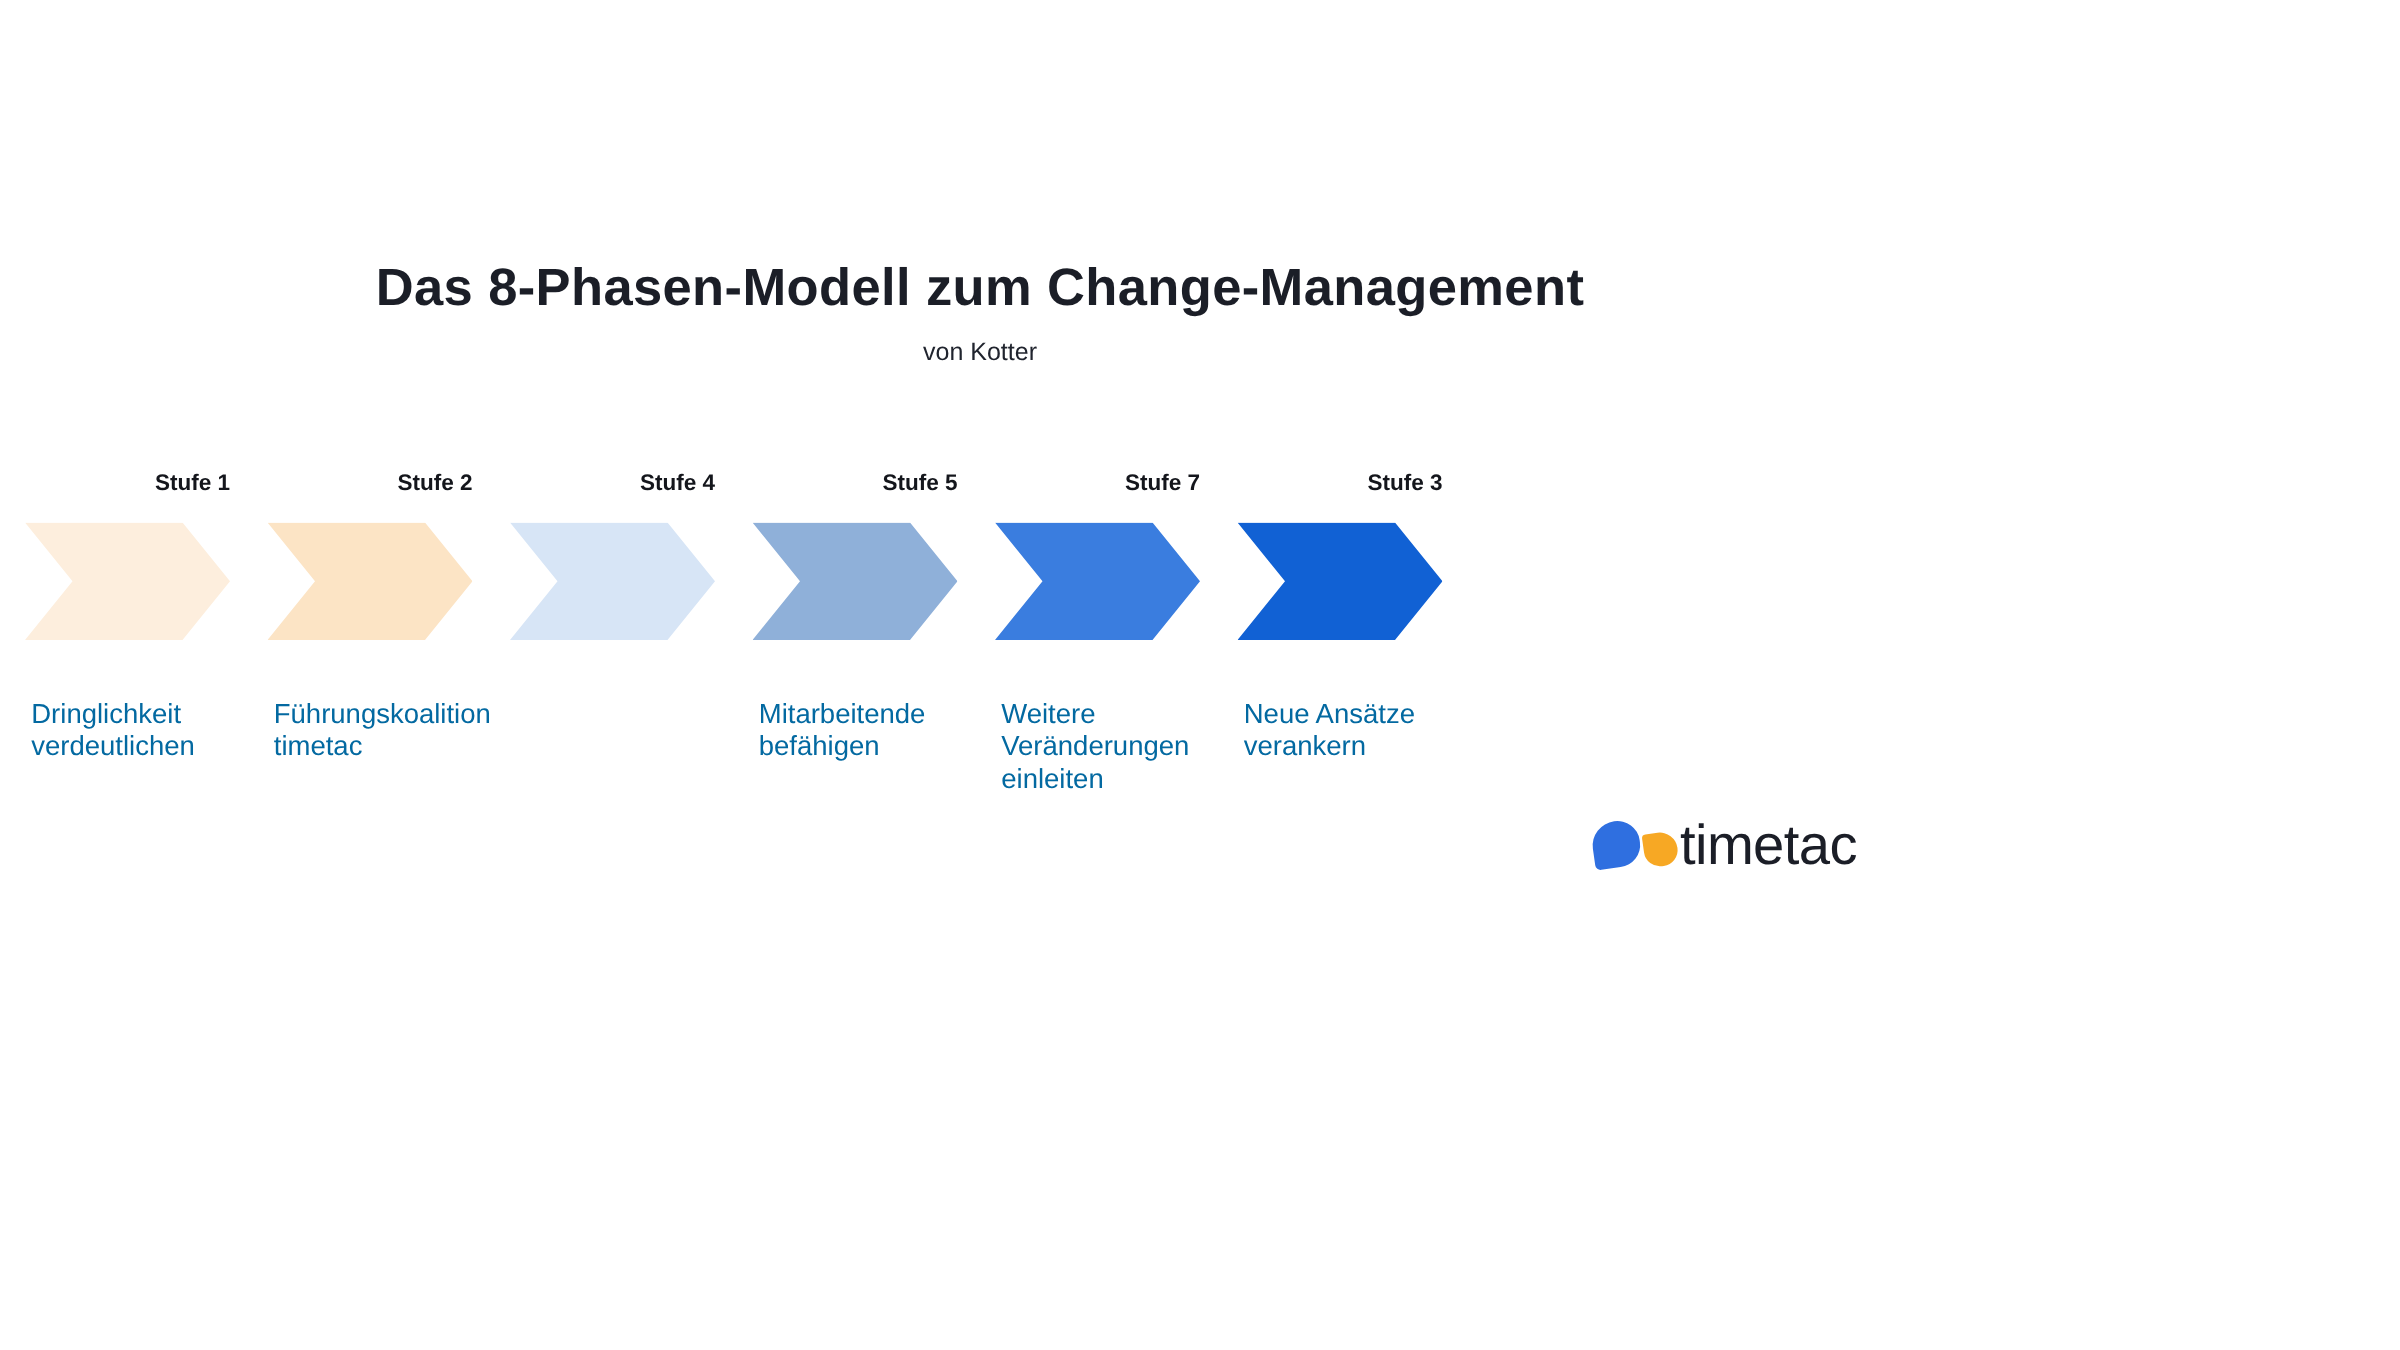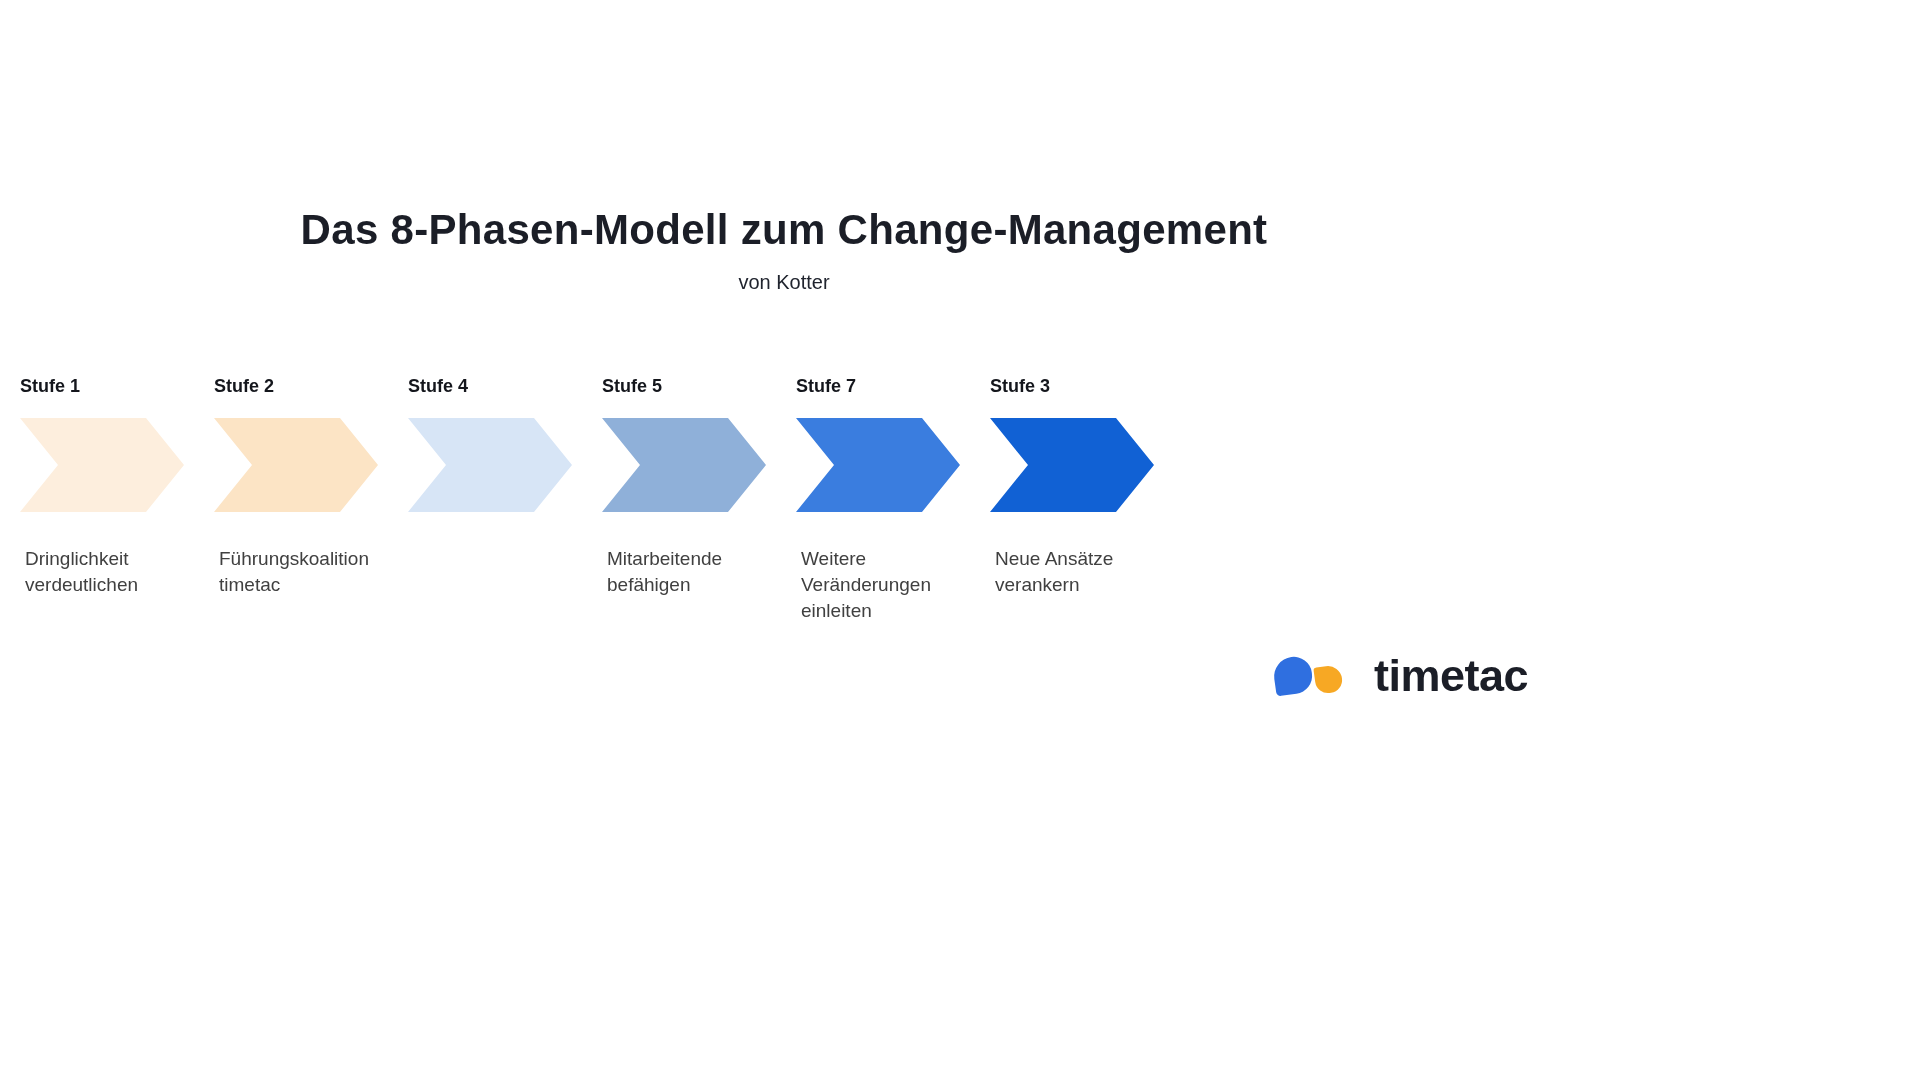--- a/index.html
+++ b/index.html
@@ -45,37 +45,37 @@
     display: flex;
   }
   .stage {
     width: 164px;
     margin-right: 30px;
     position: relative;
     flex-shrink: 0;
   }
   .stage-label {
     height: 42px;
-    text-align: left;
+    text-align: right;
     font-size: 18px;
     font-weight: bold;
     color: #14161c;
   }
   .arrow {
     width: 164px;
     height: 94px;
     clip-path: polygon(0 0, calc(100% - 38px) 0, 100% 50%, calc(100% - 38px) 100%, 0 100%, 38px 50%);
   }
   .stage-desc {
-    margin-top: 34px;
+    margin-top: 46px;
     width: 196px;
     padding-left: 5px;
-    font-size: 19px;
+    font-size: 22px;
     line-height: 26px;
-    color: #404040;
+    color: #0369a1;
   }
 
   
   .logo {
     position: absolute;
     top: 650px;
     left: 1272px;
     display: flex;
     align-items: center;
   }
@@ -91,23 +91,23 @@
     border-radius: 55% 50% 50% 12%;
     transform: rotate(-8deg);
   }
   .blob.orange {
     left: 43px; top: 12px;
     width: 27px; height: 27px;
     border-radius: 12% 55% 50% 50%;
     transform: rotate(-8deg);
   }
   .logo-text {
-    margin-left: 30px;
+    margin-left: 0;
     font-size: 45px;
-    font-weight: bold;
+    font-weight: normal;
     letter-spacing: -0.5px;
     color: #1b1e27;
   }
 </style>
 </head>
 <body>
 
 <div class="canvas">
 
   <div class="title-block">

